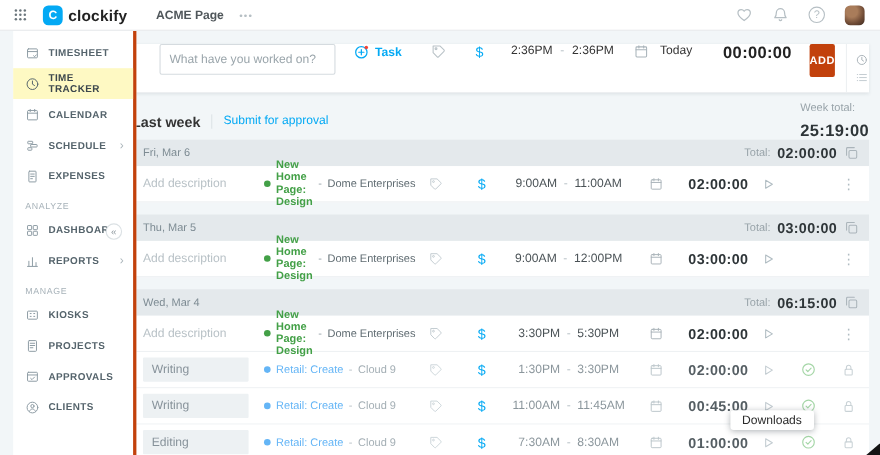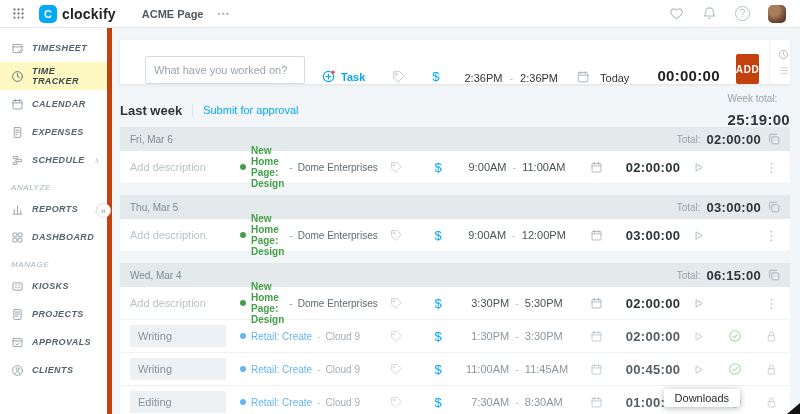--- a/index.html
+++ b/index.html
@@ -27,41 +27,41 @@
   .helpcircle {
     width:15px; height:15px; border:1.2px solid #b6bfc4; border-radius:50%;
     color:#b6bfc4; font-size:10px; display:flex; align-items:center; justify-content:center;
   }
   .avatar {
     width:18px; height:18px; border-radius:5px;
     background: radial-gradient(circle at 35% 30%, #a97c5a 0 30%, #6e4a35 65%, #3c2a20 100%);
   }
   
   .sidebar {
-    position:absolute; top:28px; left:0; bottom:0; width:112px; background:#fff;
-    border-right:5px solid #c2410c; padding-top:6px; z-index:5;font-style:italic;
+    position:absolute; top:28px; left:12px; bottom:0; width:112px; background:#fff;
+    border-right:3px solid #c2410c; padding-top:6px; z-index:5;
   }
   .snav {
     display:flex; align-items:center; gap:8px; height:28px; padding:0 8px 0 11px;
     font-size:9px; font-weight:bold; letter-spacing:.4px; color:#55646c; cursor:pointer;
   }
   .snav.active { background:#fef9c3; color:#3c474d; }
   .snav .chev { margin-left:auto; color:#aab4ba; font-size:11px; font-weight:normal; }
   .ssection { font-size:8px; color:#a7b2b9; letter-spacing:.6px; padding:9px 11px 3px; }
   .collapse-btn {
     position:absolute; left:96px; top:203px; width:15px; height:15px; border-radius:50%;
     background:#fff; border:1px solid #dbe1e4; color:#8a959b; font-size:9px;
     display:flex; align-items:center; justify-content:center; z-index:7;
   }
   
   .main { position:absolute; left:112px; top:28px; right:0; bottom:0; }
   
   .tracker {
     margin:12px 10px 0 8px; height:44px; background:#fff;
-    box-shadow:0 1px 3px rgba(40,60,70,.10); display:flex; align-items:flex-end;
+    box-shadow:0 1px 3px rgba(40,60,70,.10); display:flex; align-items:flex-start;
     padding-left:25px;
   }
   .tracker-input {
     width:228px; height:28px; border:1px solid #d5dbdf; border-radius:2px;
     font-family:"Liberation Sans",sans-serif; font-size:11px; padding:0 8px; color:#333; outline:none;
   }
   .tracker-input::placeholder { color:#9aa5ab; }
   .task-btn { display:flex; align-items:center; gap:5px; margin:0 14px 0 16px;
     color:#03a9f4; font-size:11px; font-weight:bold; }
   .vdiv { width:1px; height:26px; background:#edf0f2; }
@@ -111,21 +111,21 @@
   .times { width:116px; display:flex; justify-content:center; align-items:center; gap:6px;
     font-size:11px; color:#4a5256; }
   .times .tsep { color:#b9c2c7; }
   .locked .times { color:#8b969c; }
   .dur { width:72px; text-align:center; font-size:13px; font-weight:bold; color:#2e3538; letter-spacing:.3px; }
   .locked .dur { color:#555e63; }
   .actions { width:92px; display:flex; align-items:center; justify-content:space-between; padding:0 3px; }
   .menu-dots { font-size:13px; color:#b0bcc2; letter-spacing:0; line-height:1; }
   
   .dl-tooltip {
-    position:absolute; right:60px; bottom:7px; background:#fff; border-radius:3px;
+    position:absolute; right:60px; bottom:23px; background:#fff; border-radius:3px;
     box-shadow:0 1px 6px rgba(30,40,50,.35); padding:3px 11px; font-size:11px; color:#2b2b2b; z-index:9;
   }
   .cursor-artifact {
     position:absolute; right:0; bottom:0; width:13px; height:11px; background:#141414;
     clip-path:polygon(100% 0, 100% 100%, 0 100%); z-index:10;
   }
   svg { display:block; }
 </style>
 </head>
 <body>
@@ -191,59 +191,59 @@
       <span>
           <svg width="13" height="13" viewBox="0 0 16 16" fill="none" stroke="#8d9ba3" stroke-width="1.1" stroke-linecap="round">
             <rect x="2.5" y="3" width="11" height="10.5" rx="1"></rect>
             <path d="M2.5 6h11M5.5 1.8v2.4M10.5 1.8v2.4"></path>
           </svg>
         </span>
       <span>CALENDAR</span>
     </div>
     <div class="snav">
       <span>
-          <svg width="13" height="13" viewBox="0 0 16 16" fill="none" stroke="#8d9ba3" stroke-width="1.1" stroke-linecap="round">
-            <rect x="4" y="2" width="8" height="12" rx=".8"></rect>
-            <path d="M6 5.2h4M6 7.8h4M6 10.4h2"></path>
-          </svg>
-        </span>
-      <span>EXPENSES</span>
-    </div>
-    <div class="snav">
-      <span>
           <svg width="13" height="13" viewBox="0 0 16 16" fill="none" stroke="#8d9ba3" stroke-width="1.1">
             <rect x="2.8" y="3" width="5.5" height="2.8" rx=".6"></rect>
             <rect x="6" y="6.6" width="7.2" height="2.8" rx=".6"></rect>
             <rect x="2.8" y="10.2" width="4.5" height="2.8" rx=".6"></rect>
           </svg>
         </span>
       <span>SCHEDULE</span>
       <span class="chev">›</span>
     </div>
+    <div class="snav">
+      <span>
+          <svg width="13" height="13" viewBox="0 0 16 16" fill="none" stroke="#8d9ba3" stroke-width="1.1" stroke-linecap="round">
+            <rect x="4" y="2" width="8" height="12" rx=".8"></rect>
+            <path d="M6 5.2h4M6 7.8h4M6 10.4h2"></path>
+          </svg>
+        </span>
+      <span>EXPENSES</span>
+    </div>
     <div class="ssection">ANALYZE</div>
-    <div class="snav">
-      <span>
-          <svg width="13" height="13" viewBox="0 0 16 16" fill="none" stroke="#8d9ba3" stroke-width="1.1" stroke-linecap="round">
-            <path d="M4 13V8M8 13V4M12 13V9.5"></path>
-            <path d="M2.5 13.8h11"></path>
-          </svg>
-        </span>
-      <span>REPORTS</span>
-      <span class="chev">›</span>
-    </div>
     <div class="snav">
       <span>
           <svg width="13" height="13" viewBox="0 0 16 16" fill="none" stroke="#8d9ba3" stroke-width="1.1">
             <rect x="2.5" y="2.5" width="4.6" height="4.6" rx=".6"></rect>
             <rect x="8.9" y="2.5" width="4.6" height="4.6" rx=".6"></rect>
             <rect x="2.5" y="8.9" width="4.6" height="4.6" rx=".6"></rect>
             <rect x="8.9" y="8.9" width="4.6" height="4.6" rx=".6"></rect>
           </svg>
         </span>
       <span>DASHBOARD</span>
+    </div>
+    <div class="snav">
+      <span>
+          <svg width="13" height="13" viewBox="0 0 16 16" fill="none" stroke="#8d9ba3" stroke-width="1.1" stroke-linecap="round">
+            <path d="M4 13V8M8 13V4M12 13V9.5"></path>
+            <path d="M2.5 13.8h11"></path>
+          </svg>
+        </span>
+      <span>REPORTS</span>
+      <span class="chev">›</span>
     </div>
     <div class="ssection">MANAGE</div>
     <div class="snav">
       <span>
           <svg width="13" height="13" viewBox="0 0 16 16" fill="none" stroke="#8d9ba3" stroke-width="1.1">
             <rect x="2.5" y="3.5" width="11" height="9" rx="1"></rect>
             <path d="M5 6.2h2M9 6.2h2M5 9.4h2M9 9.4h2"></path>
           </svg>
         </span>
       <span>KIOSKS</span>

